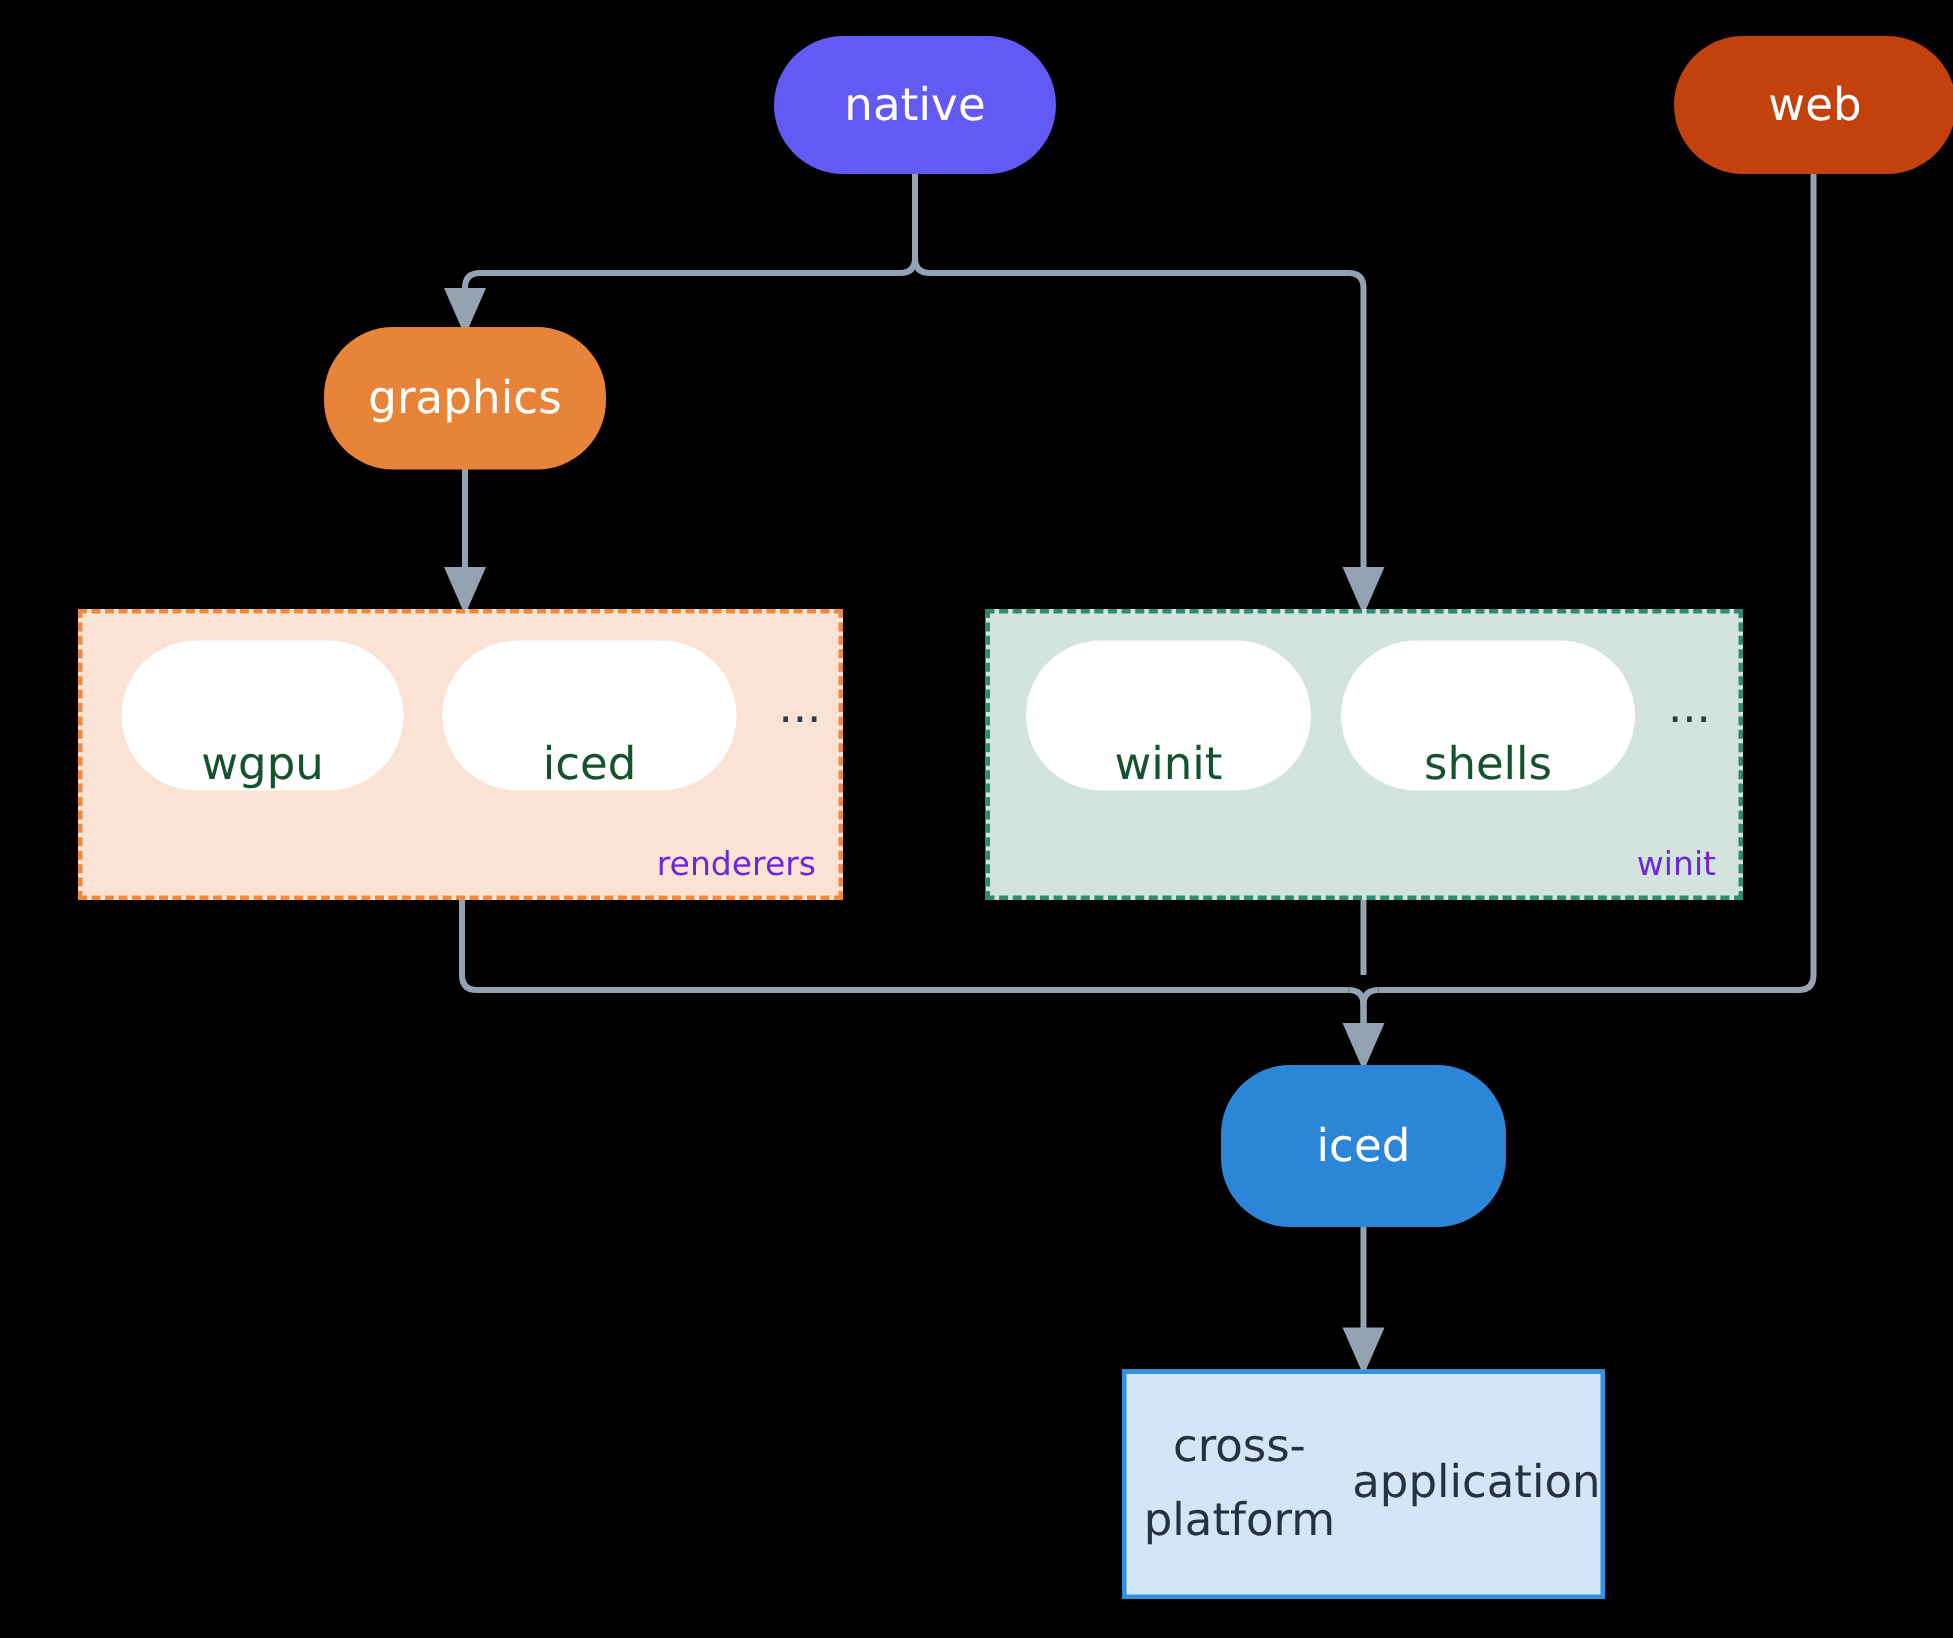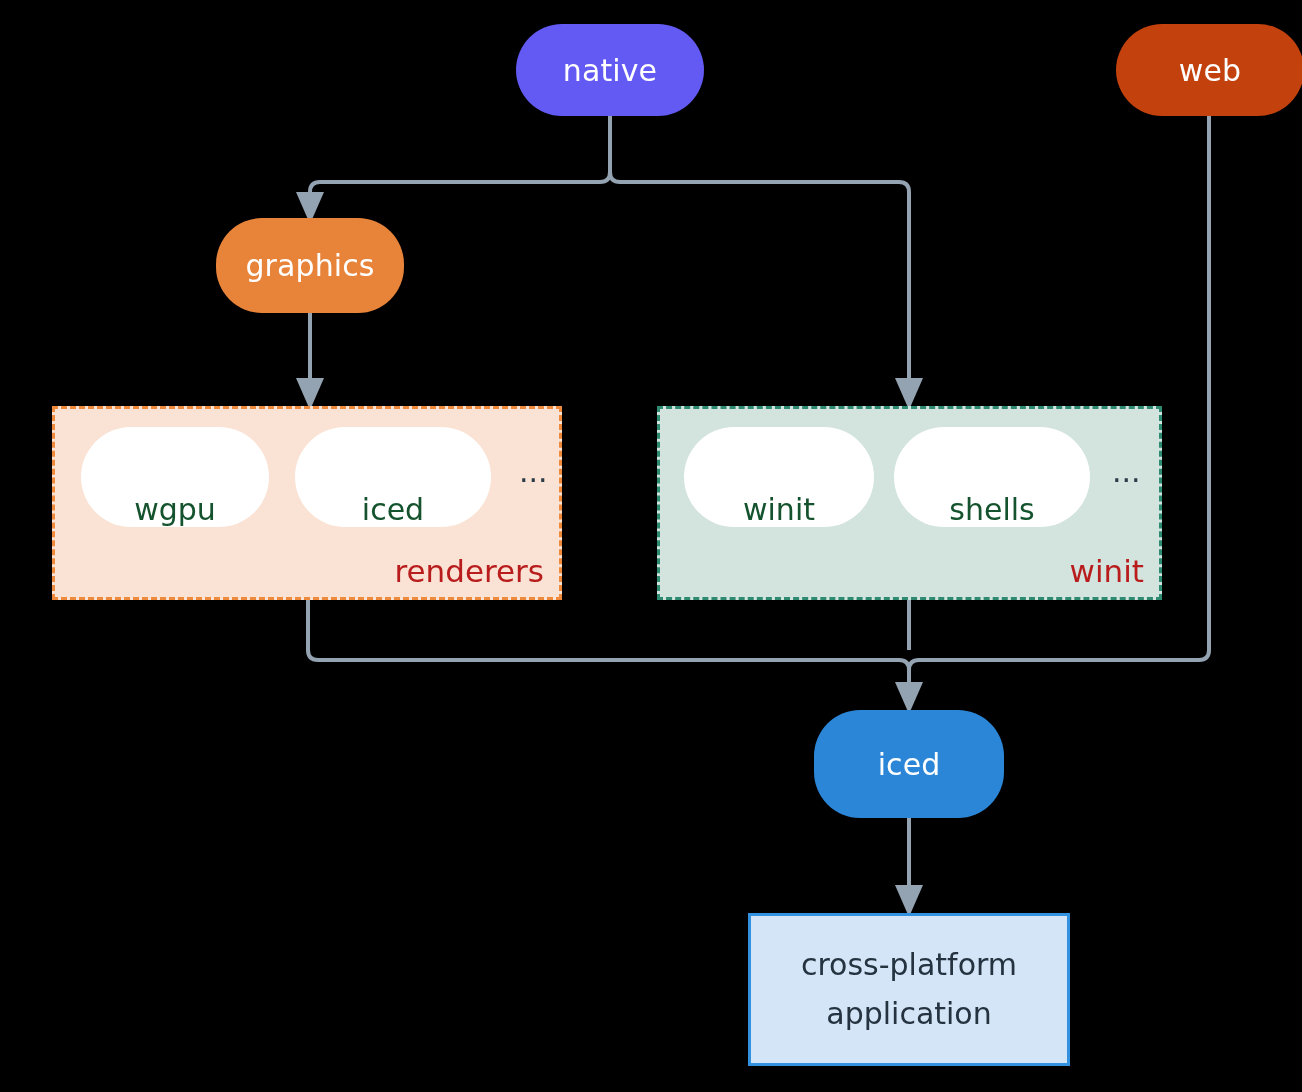--- a/index.html
+++ b/index.html
@@ -80,21 +80,21 @@
   .node-app {
     left: 720px;
     top: 913px;
     width: 322px;
     height: 153px;
     background: #d4e5f7;
     border: 3px solid #3392e0;
     color: #253340;
     font-size: 30px;
     line-height: 1.62;
-    flex-direction: column;
+    flex-direction: row;
   }
 
   
   .group {
     position: absolute;
     box-sizing: border-box;
     z-index: 2;
   }
   .group-renderers {
     left: 24px;
@@ -109,22 +109,22 @@
     top: 406px;
     width: 505px;
     height: 194px;
     background: #d3e3de;
     border: 3px dashed #2e8b72;
   }
   .group-label {
     position: absolute;
     right: 15px;
     bottom: 8px;
-    font-size: 31px;
-    color: #b91c1c;
+    font-size: 22px;
+    color: #6d28d9;
   }
 
   .group-items {
     position: absolute;
     left: 26px;
     top: 18px;
     display: flex;
     align-items: center;
     gap: 26px;
   }

